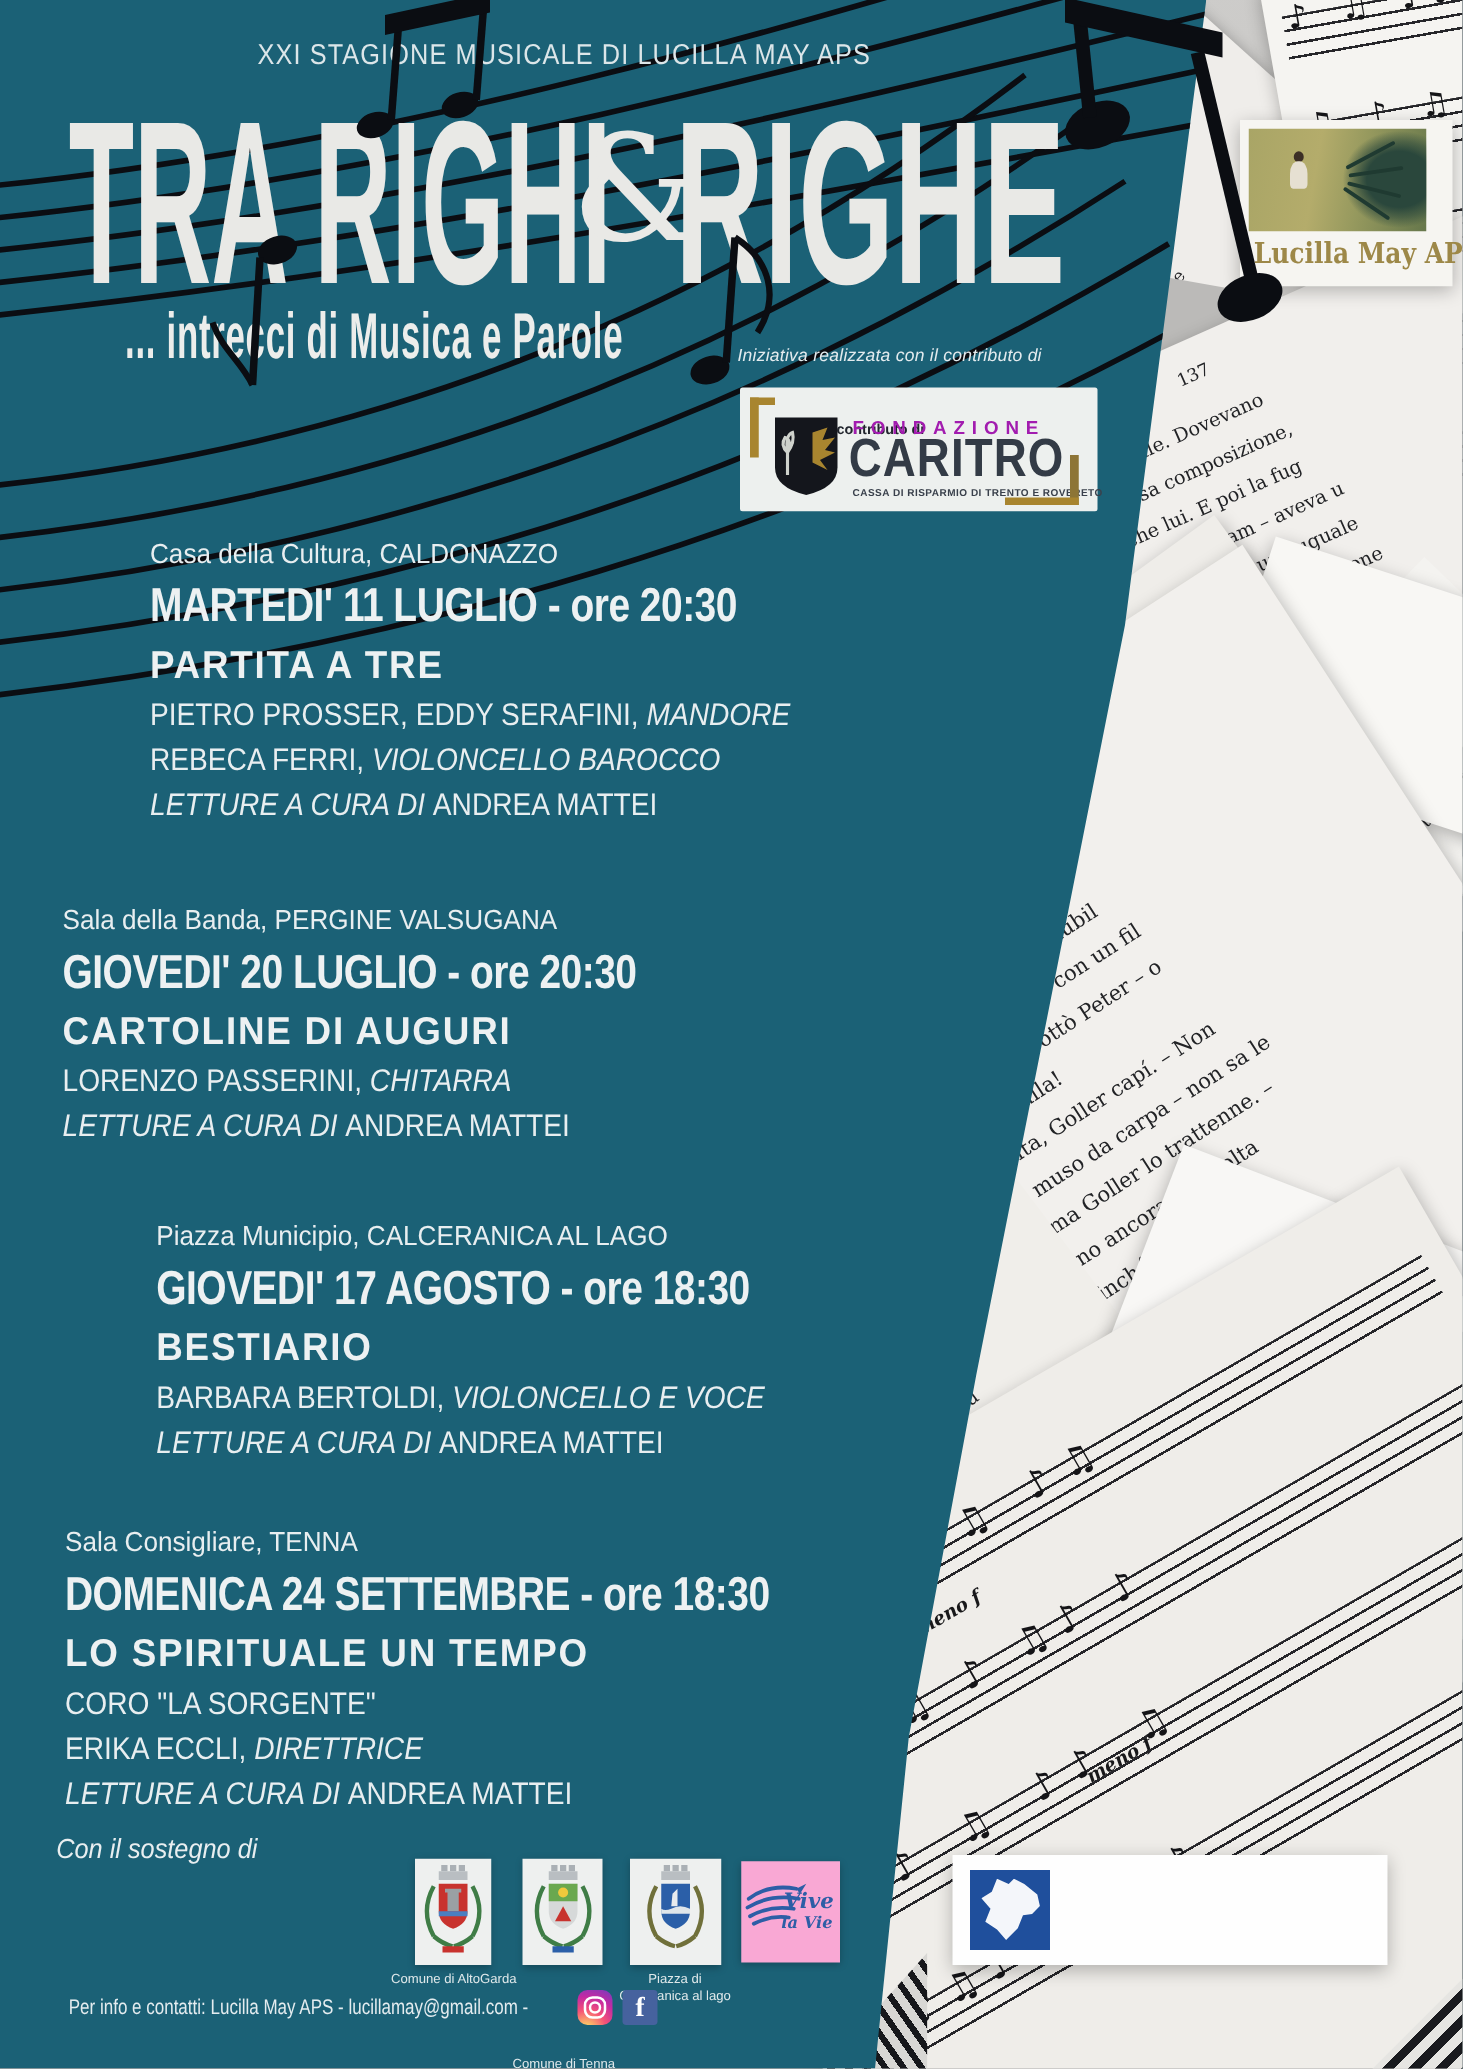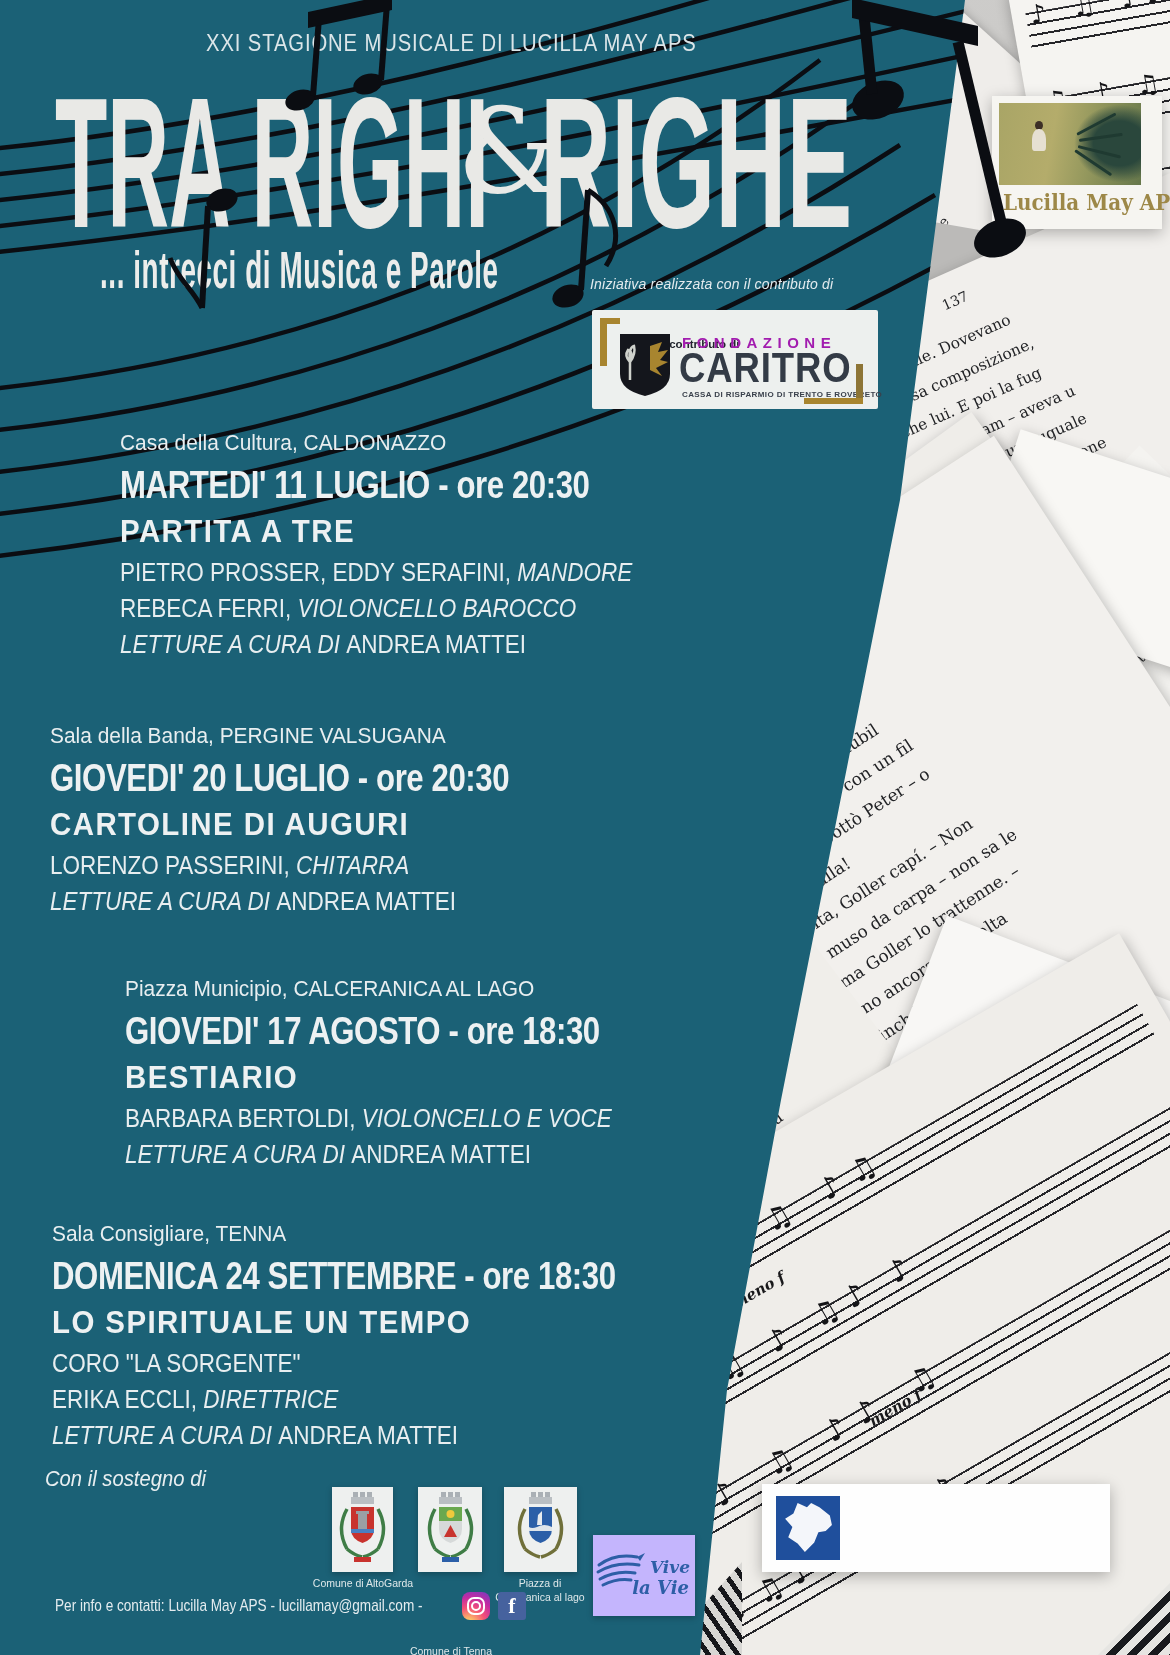--- a/index.html
+++ b/index.html
@@ -107,25 +107,25 @@
   .cr-ye{position:absolute;left:15px;top:14px;width:20px;height:20px;background:#f0c93c;}
   .cr-l1{position:absolute;left:97px;top:12px;font-size:21px;font-weight:bold;color:#1d3f74;
          transform:scaleX(.84);transform-origin:left top;white-space:nowrap;}
   .cr-l2{position:absolute;left:97px;top:36px;font-size:21px;font-weight:bold;color:#1d3f74;
          transform:scaleX(.84);transform-origin:left top;white-space:nowrap;}
   .cr-strip{position:absolute;left:97px;top:64px;width:158px;height:12px;background:#1b6176;
             display:flex;align-items:center;justify-content:center;}
   .cr-l3{font-size:7px;font-weight:bold;color:#e0584a;letter-spacing:.8px;white-space:nowrap;}
   .crest-box{position:absolute;top:1487px;height:85px;background:#eef0ef;box-shadow:0 2px 6px rgba(0,0,0,.25);}
   .crest-label{position:absolute;font-size:10.5px;color:#dfe8ea;text-align:center;line-height:1.3;}
-  .vive-box{position:absolute;left:593px;top:1535px;width:102px;height:81px;background:#c4b5fd;box-shadow:0 2px 6px rgba(0,0,0,.25);}
+  .vive-box{position:absolute;left:593px;top:1489px;width:79px;height:81px;background:#f9a8d4;box-shadow:0 2px 6px rgba(0,0,0,.25);}
   .vv-t1{position:absolute;right:5px;top:22px;font-family:"DejaVu Serif","Liberation Serif",serif;
          font-style:italic;font-weight:bold;font-size:17px;color:#2d5ea6;}
   .vv-t2{position:absolute;right:6px;top:42px;font-family:"DejaVu Serif","Liberation Serif",serif;
-         font-style:italic;font-weight:bold;font-size:18px;color:#2d5ea6;}
+         font-style:italic;font-weight:bold;font-size:13px;color:#2d5ea6;}
   
   .footer-line{position:absolute;left:55px;top:1596px;font-size:17px;color:#e4ecef;
                transform:scaleX(.8);transform-origin:left top;white-space:nowrap;}
   .ig{position:absolute;left:462px;top:1592px;width:28px;height:28px;border-radius:8px;
       background:radial-gradient(circle at 25% 115%,#fdd365 8%,#f55376 42%,#c32aa3 70%,#7b3bbd 96%);}
   .ig-frame{position:absolute;inset:5px;border:2px solid #fff;border-radius:7px;}
   .ig-dot{position:absolute;left:9px;top:9px;width:6px;height:6px;border:2px solid #fff;border-radius:50%;}
   .fb{position:absolute;left:498px;top:1592px;width:28px;height:28px;border-radius:3px;background:#46629e;
       color:#fff;font-weight:bold;font-size:22px;text-align:center;line-height:28px;font-family:"Liberation Serif",serif;}
 </style>

